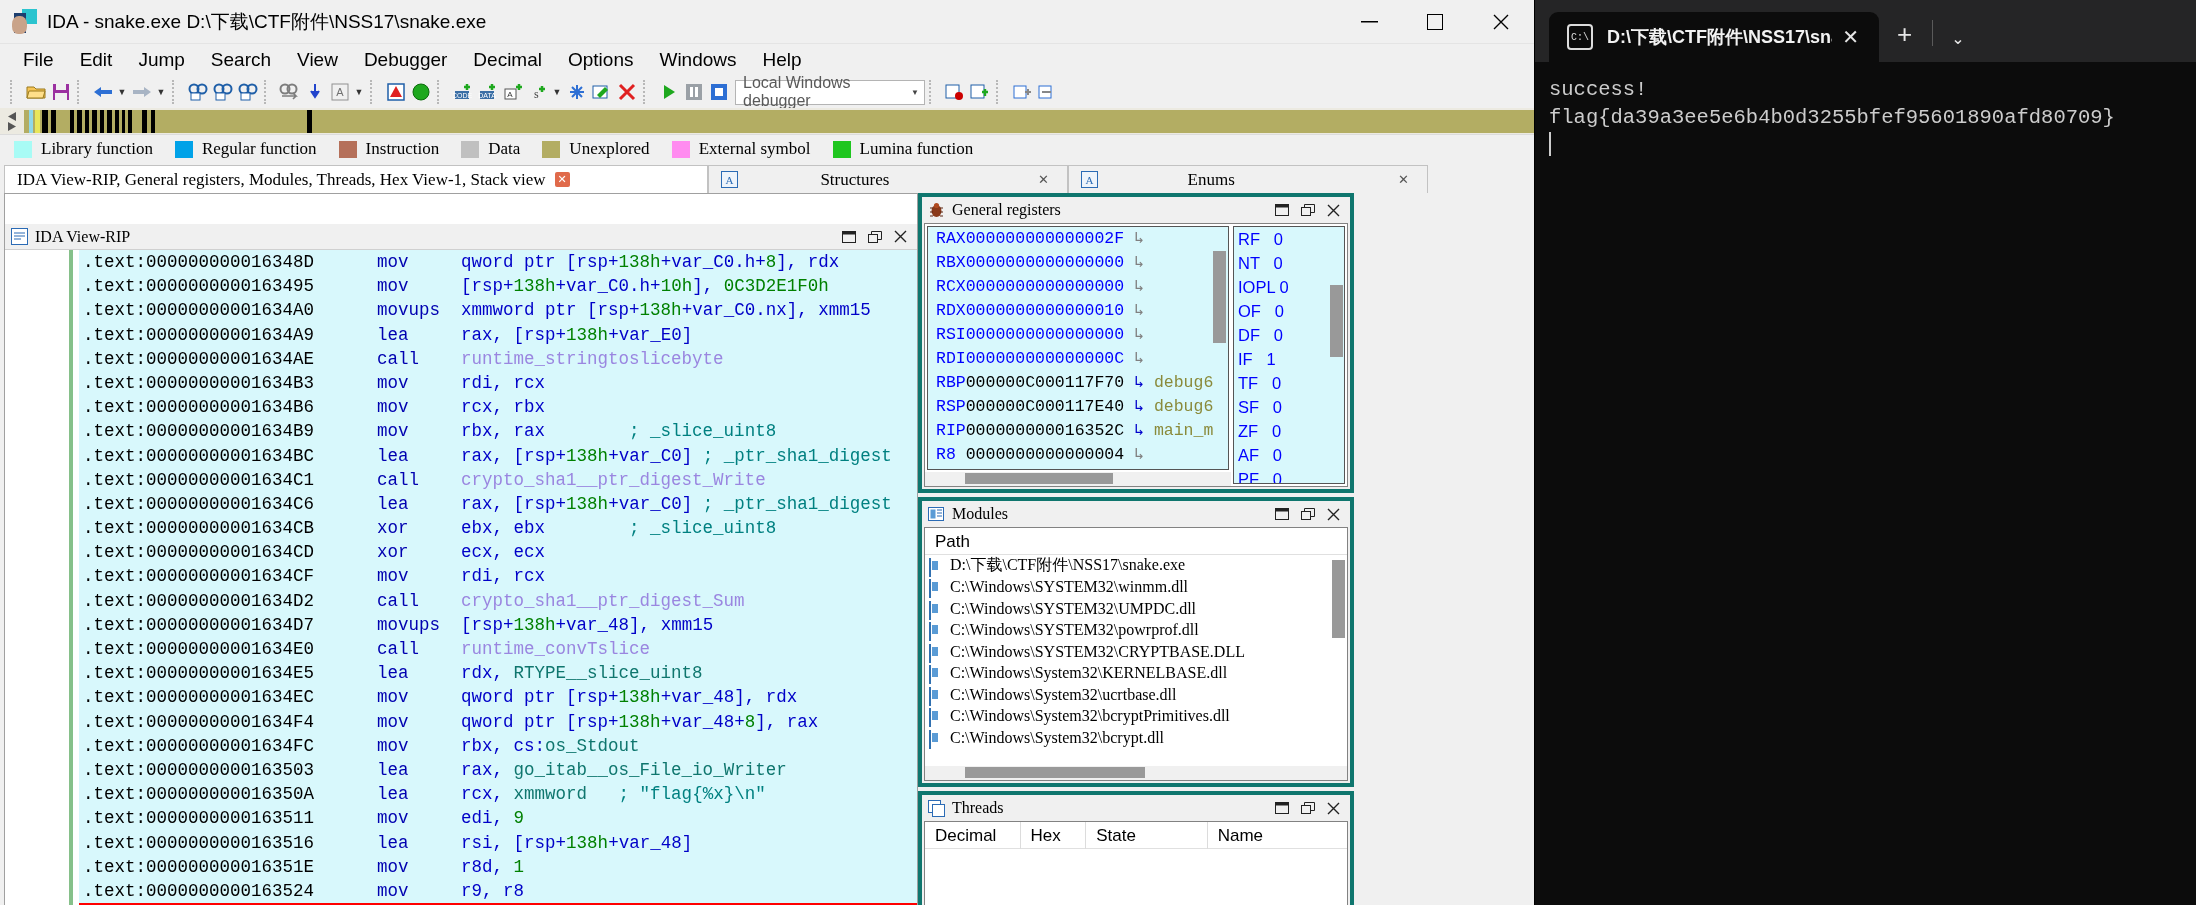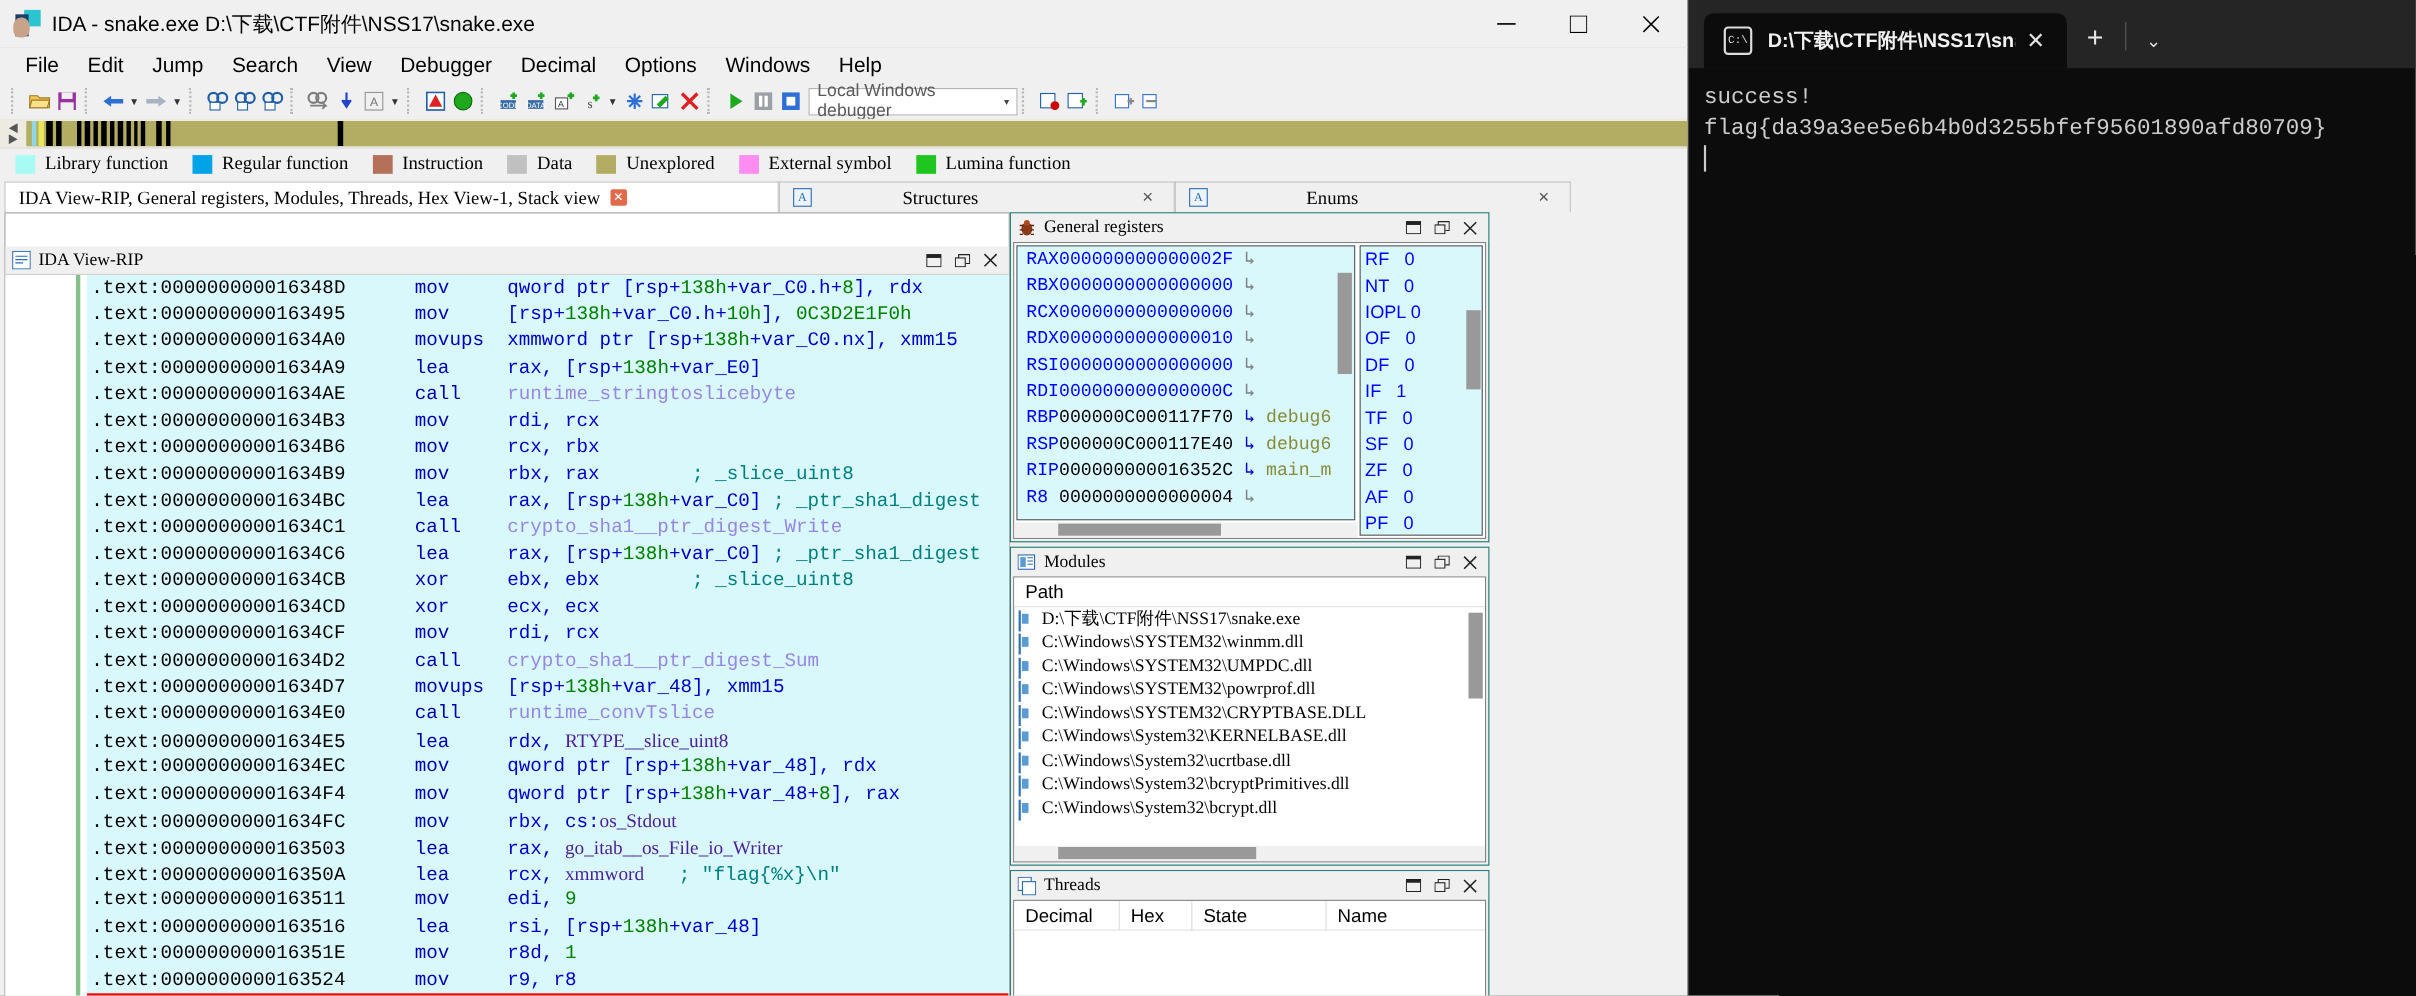--- a/index.html
+++ b/index.html
@@ -82,30 +82,30 @@
   .ln { height:24.2px; line-height:24.2px; white-space:pre; font-family:"Liberation Mono", monospace;
       font-size:17.5px; background:#d8f8fc; padding-left:4px; }
   .ln.sel { background:#5fd3ef; }
   .ln.bp  { background:#ff0000; }
   .seg  { color:#000; }
   .mnem { color:#0000b0; }
   .oper { color:#0000c8; }
   .num  { color:#008000; }
   .fn   { color:#9a86e0; }
   .cmt  { color:#008080; }
-  .dname{ color:#4c1d95;font-family:Liberation Serif, serif; }
+  .dname{ color:#0f766e; }
   .bp .seg, .bp .mnem, .bp .fn { color:#000; }
   .bp .mnem { color:#0000b0; }
   .bp .fn { color:#d11cd1; }
   .sel .seg, .sel .mnem, .sel .oper { color:#00008b; }
 
   
   .rightcol { width:440px; flex:0 0 auto; display:flex; flex-direction:column; padding:0 4px 4px 0; gap:4px; }
 
-  .panel { border:1px solid #0f766e; background:#f0f0f0; display:flex; flex-direction:column; overflow:hidden; }
+  .panel { border:4px solid #0f766e; background:#f0f0f0; display:flex; flex-direction:column; overflow:hidden; }
   .panel-head { height:26px; background:#f0f0f0; display:flex; align-items:center; padding-left:6px; }
   .ph-icon { width:17px; height:17px; margin-right:7px; flex:0 0 auto; display:flex; align-items:center; justify-content:center; }
   .ph-text { font-size:16px; font-family:"Liberation Serif", serif; color:#000; }
 
   
   .reg-body { flex:1; display:flex; background:#fff; border:1px solid #828282; margin:0 2px 2px 2px; overflow:hidden; }
   .reg-main { position:relative; flex:1; background:#d8f8fc; overflow:hidden; border:1px solid #555; margin:2px; }
   .reg-line { height:24px; line-height:24px; white-space:pre; font-family:"Liberation Mono", monospace; font-size:16.5px; padding-left:8px; }
   .rname { color:#0000ff; }
   .rval { color:#0000ff; }

